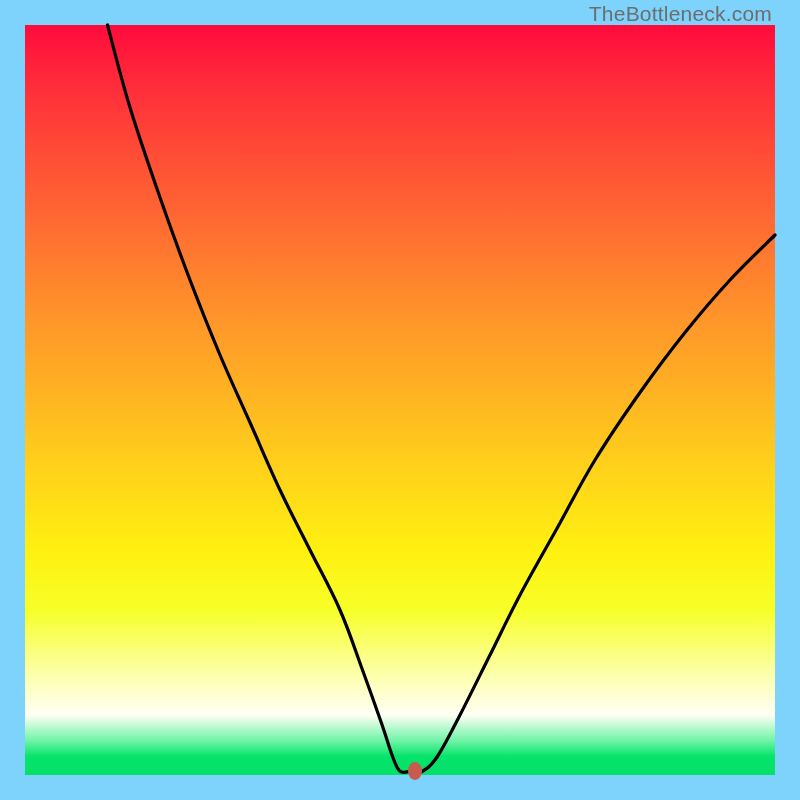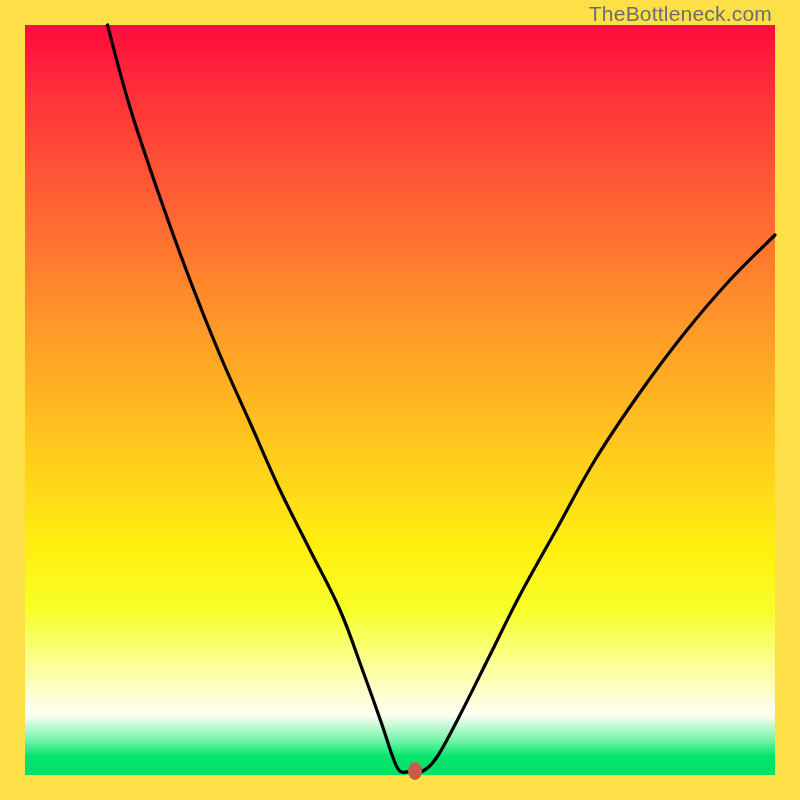--- a/index.html
+++ b/index.html
@@ -8,21 +8,21 @@
     width: 800px;
     height: 800px;
     overflow: hidden;
     background: #000;
     font-family: Arial, Helvetica, sans-serif;
   }
   .frame {
     position: relative;
     width: 800px;
     height: 800px;
-    background: #fde047;
+    background: #7dd3fc;
   }
   .plot {
     position: absolute;
     left: 25px;
     top: 25px;
     width: 750px;
     height: 750px;
     background: linear-gradient(
       to bottom,
       #ff0b3c 0%,

